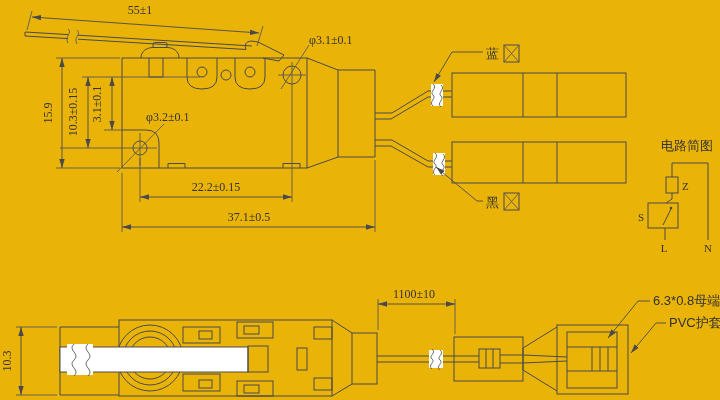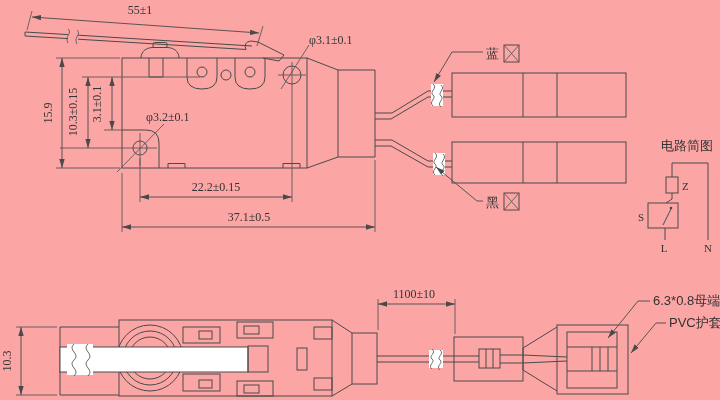--- a/index.html
+++ b/index.html
@@ -1,16 +1,16 @@
 <!DOCTYPE html>
 <html><head>
 <meta charset="utf-8">
 <style>
   html,body{margin:0;padding:0;background:#fff;}
-  #stage{position:relative;width:720px;height:400px;background:#fca5a5;overflow:hidden;}
+  #stage{position:relative;width:720px;height:400px;background:#eab308;overflow:hidden;}
   svg{display:block;}
   .s{stroke:#4a4a4a;stroke-width:1;fill:none;}
   .thin{stroke:#5a5a5a;stroke-width:0.9;fill:none;}
   .dim{stroke:#4a4a4a;stroke-width:0.9;fill:none;marker-start:url(#arr);marker-end:url(#arr);}
   .lead{stroke:#4a4a4a;stroke-width:0.9;fill:none;marker-end:url(#arr);}
   .wg{fill:#ffffff;stroke:none;}
   .fillc{fill:#4a4a4a;stroke:none;}
   text{fill:#333;font-family:"Liberation Serif", serif;font-size:12px;}
   .cn{font-family:"Liberation Sans", sans-serif;font-size:13px;}
   .sm{font-size:11px;}

